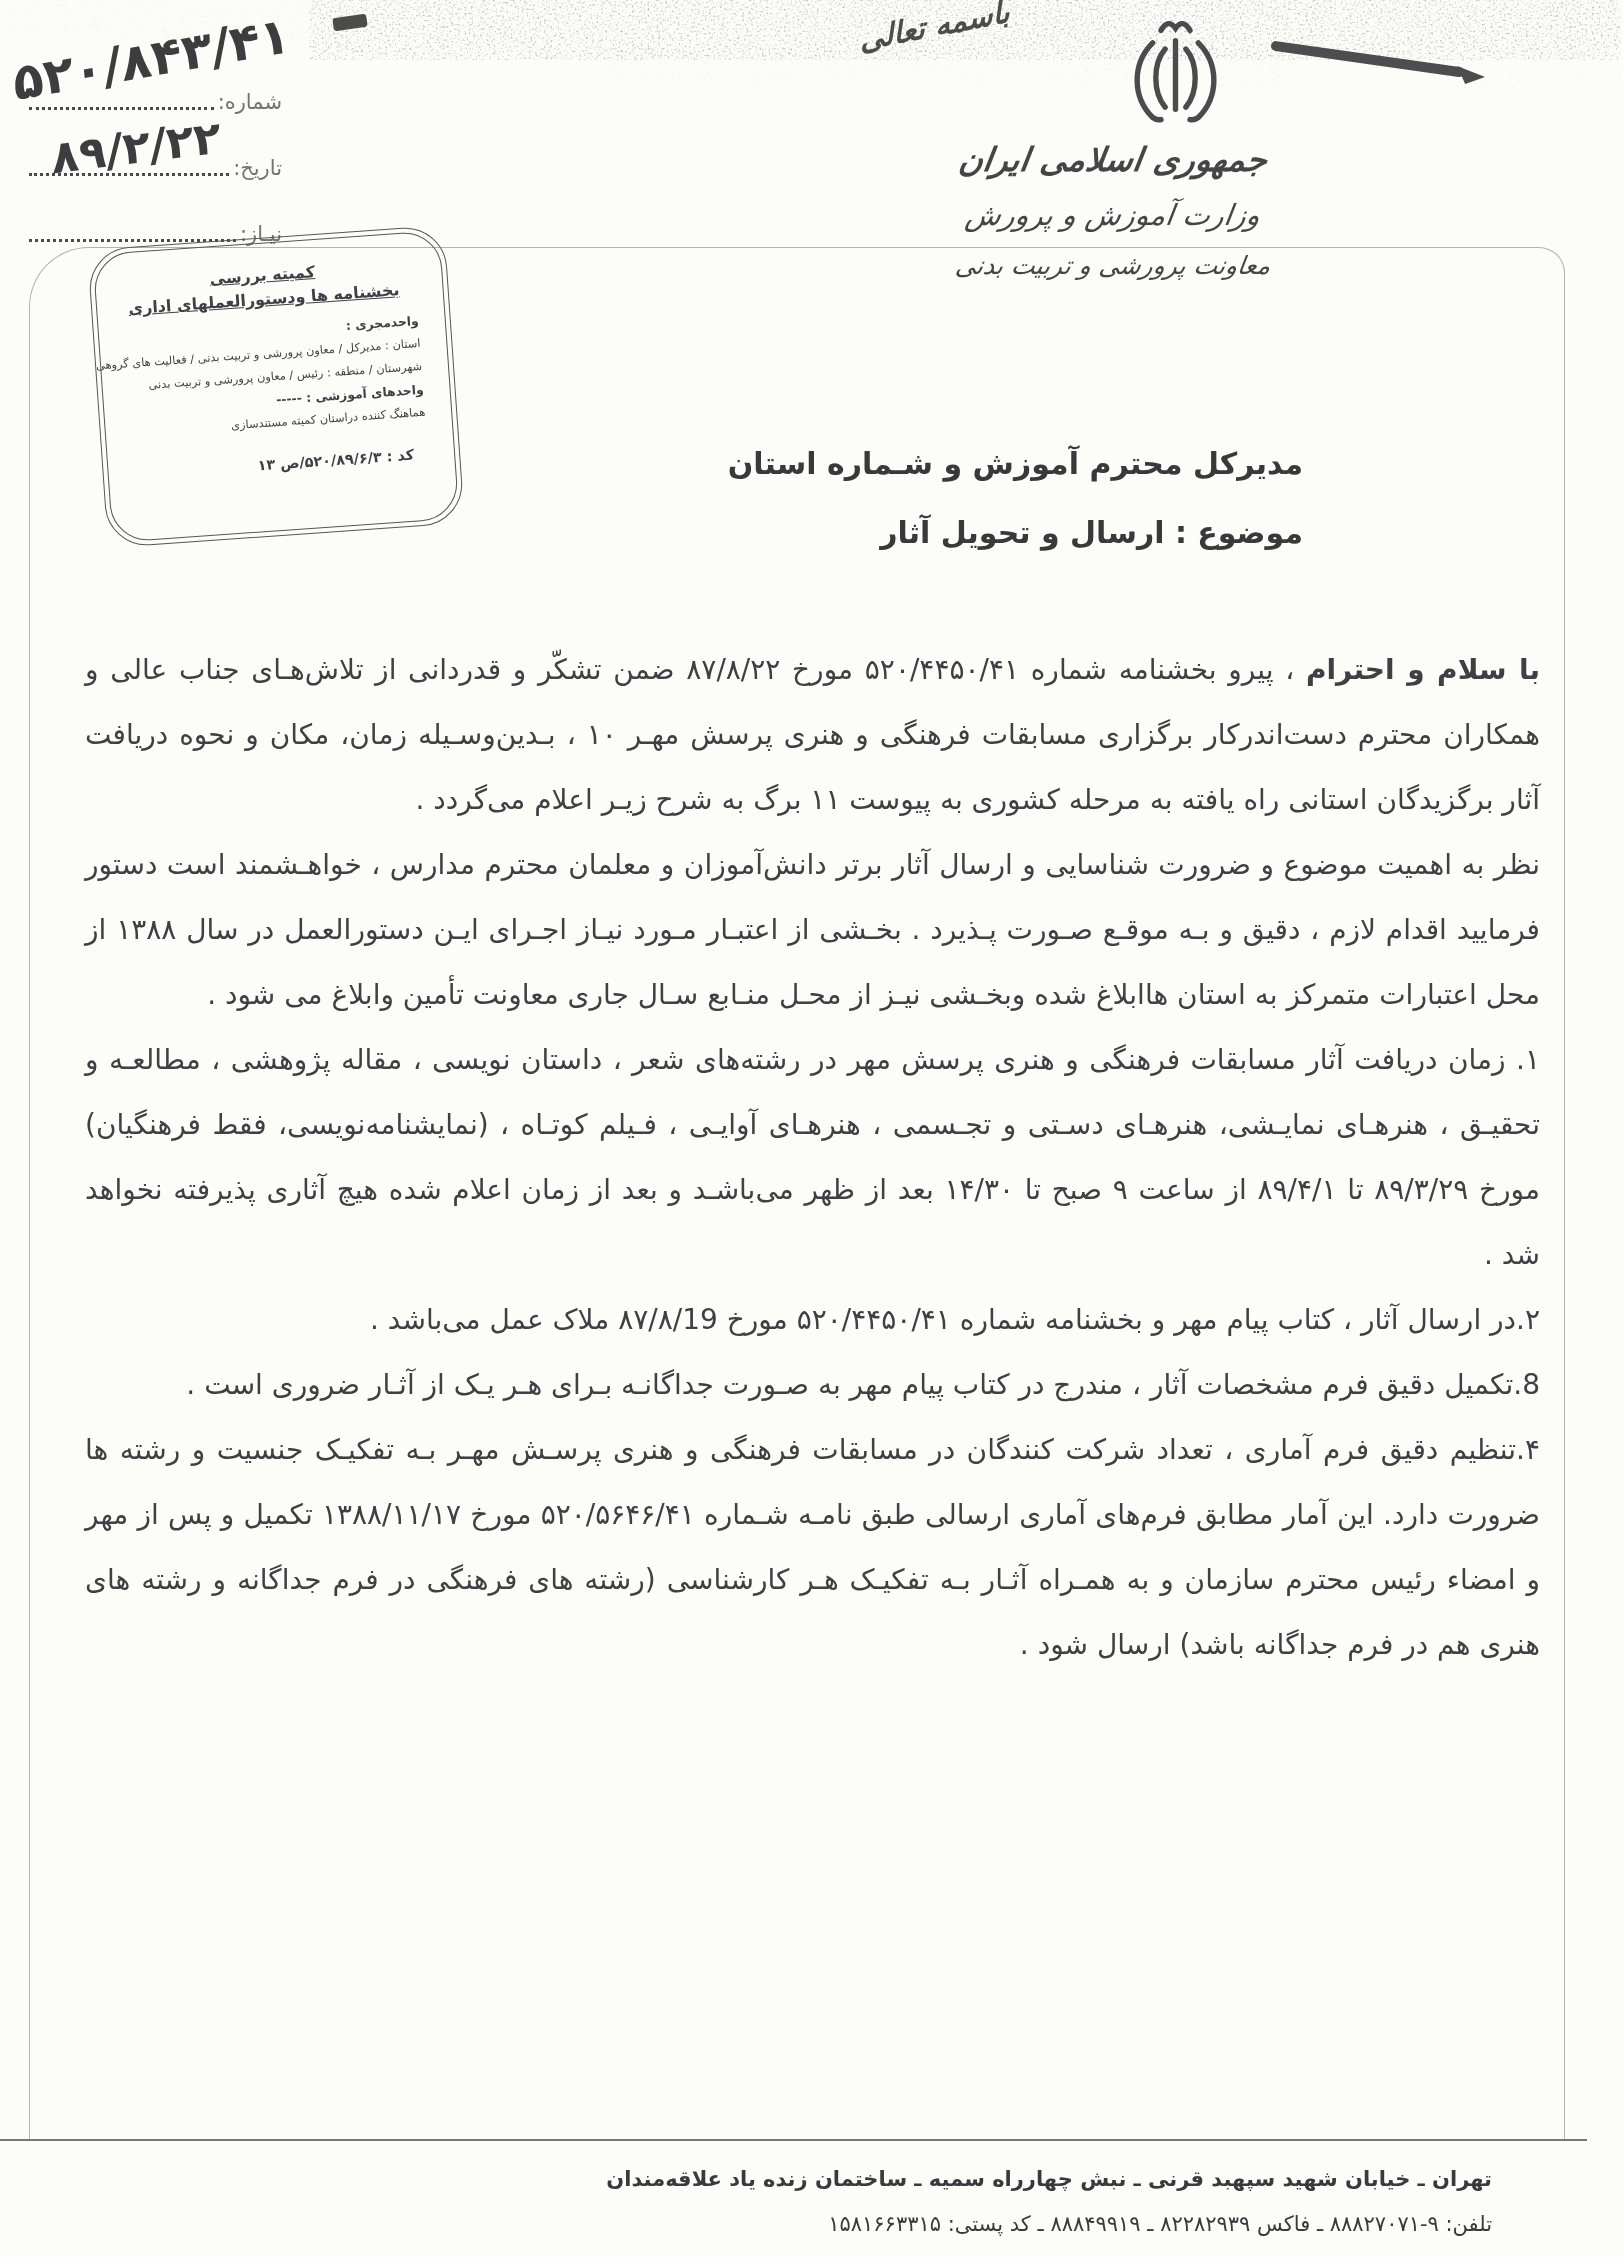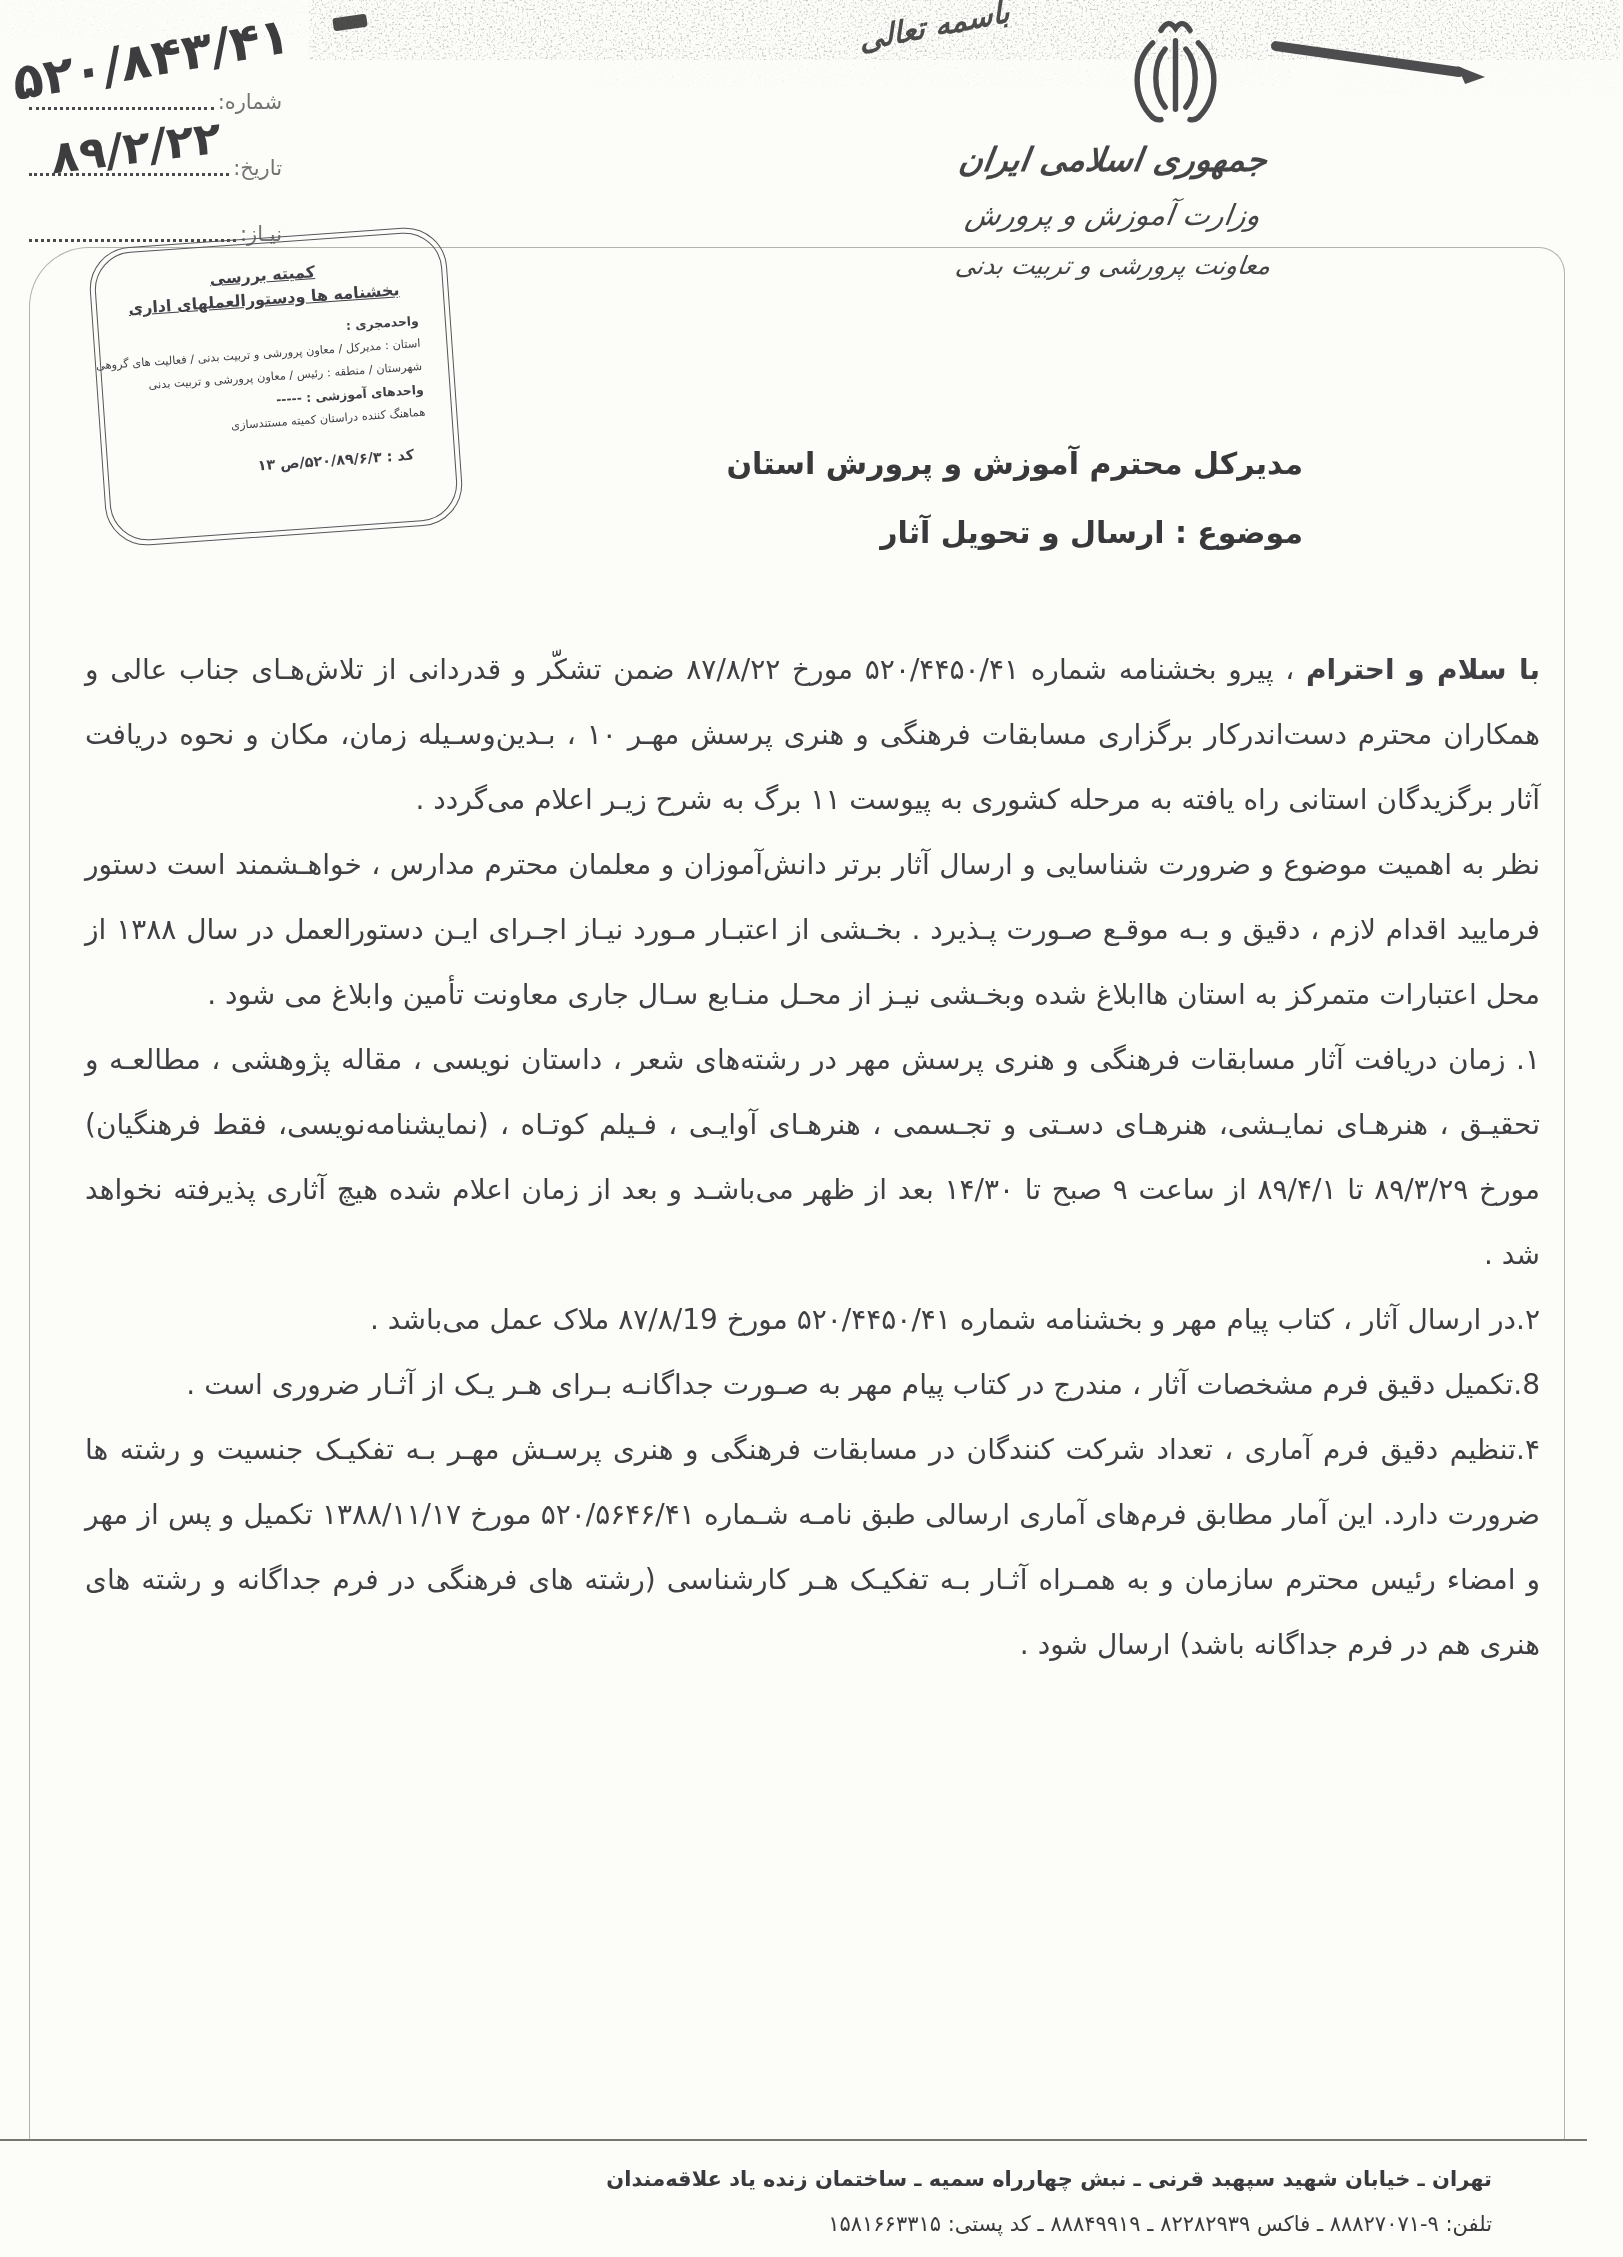--- a/index.html
+++ b/index.html
@@ -172,21 +172,21 @@
       <div class="stamp-gap"></div>
       <div class="stamp-line bold">واحدمجری :</div>
       <div class="stamp-line">استان : مدیرکل / معاون پرورشی و تربیت بدنی / فعالیت های گروهی</div>
       <div class="stamp-line">شهرستان / منطقه : رئیس / معاون پرورشی و تربیت بدنی</div>
       <div class="stamp-line bold">واحدهای آموزشی : -----</div>
       <div class="stamp-line">هماهنگ کننده دراستان کمیته مستندسازی</div>
       <div class="stamp-code">کد : ۵۲۰/۸۹/۶/۳/ص ۱۳</div>
     </div>
   </div>
 
-  <div class="recipient">مدیرکل محترم آموزش و پرورش استان</div>
+  <div class="recipient">مدیرکل محترم آموزش و شـماره استان</div>
   <div class="subject">موضوع : ارسال و تحویل آثار</div>
 
   <div class="body-text">
     <p><span class="lead">با سلام و احترام</span><span> ، پیرو بخشنامه شماره ۵۲۰/۴۴۵۰/۴۱ مورخ ۸۷/۸/۲۲ ضمن تشکّر و قدردانی از تلاش‌هـای جناب عالی و همکاران محترم دست‌اندرکار برگزاری مسابقات فرهنگی و هنری پرسش مهـر ۱۰ ، بـدین‌وسـیله زمان، مکان و نحوه دریافت آثار برگزیدگان استانی راه یافته به مرحله کشوری به پیوست ۱۱ برگ به شرح زیـر اعلام می‌گردد .</span></p>
     <p>نظر به اهمیت موضوع و ضرورت شناسایی و ارسال آثار برتر دانش‌آموزان و معلمان محترم مدارس ، خواهـشمند است دستور فرمایید اقدام لازم ، دقیق و بـه موقـع صـورت پـذیرد . بخـشی از اعتبـار مـورد نیـاز اجـرای ایـن دستورالعمل در سال ۱۳۸۸ از محل اعتبارات متمرکز به استان هاابلاغ شده وبخـشی نیـز از محـل منـابع سـال جاری معاونت تأمین وابلاغ می شود .</p>
     <p>۱. زمان دریافت آثار مسابقات فرهنگی و هنری پرسش مهر در رشته‌های شعر ، داستان نویسی ، مقاله پژوهشی ، مطالعـه و تحقیـق ، هنرهـای نمایـشی، هنرهـای دسـتی و تجـسمی ، هنرهـای آوایـی ، فـیلم کوتـاه ، (نمایشنامه‌نویسی، فقط فرهنگیان) مورخ ۸۹/۳/۲۹ تا ۸۹/۴/۱ از ساعت ۹ صبح تا ۱۴/۳۰ بعد از ظهر می‌باشـد و بعد از زمان اعلام شده هیچ آثاری پذیرفته نخواهد شد .</p>
     <p>۲.در ارسال آثار ، کتاب پیام مهر و بخشنامه شماره ۵۲۰/۴۴۵۰/۴۱ مورخ ۸۷/۸/19 ملاک عمل می‌باشد .</p>
     <p>8.تکمیل دقیق فرم مشخصات آثار ، مندرج در کتاب پیام مهر به صـورت جداگانـه بـرای هـر یـک از آثـار ضروری است .</p>
     <p>۴.تنظیم دقیق فرم آماری ، تعداد شرکت کنندگان در مسابقات فرهنگی و هنری پرسـش مهـر بـه تفکیـک جنسیت و رشته ها ضرورت دارد. این آمار مطابق فرم‌های آماری ارسالی طبق نامـه شـماره ۵۲۰/۵۶۴۶/۴۱ مورخ ۱۳۸۸/۱۱/۱۷ تکمیل و پس از مهر و امضاء رئیس محترم سازمان و به همـراه آثـار بـه تفکیـک هـر کارشناسی (رشته های فرهنگی در فرم جداگانه و رشته های هنری هم در فرم جداگانه باشد) ارسال شود .</p>
   </div>

